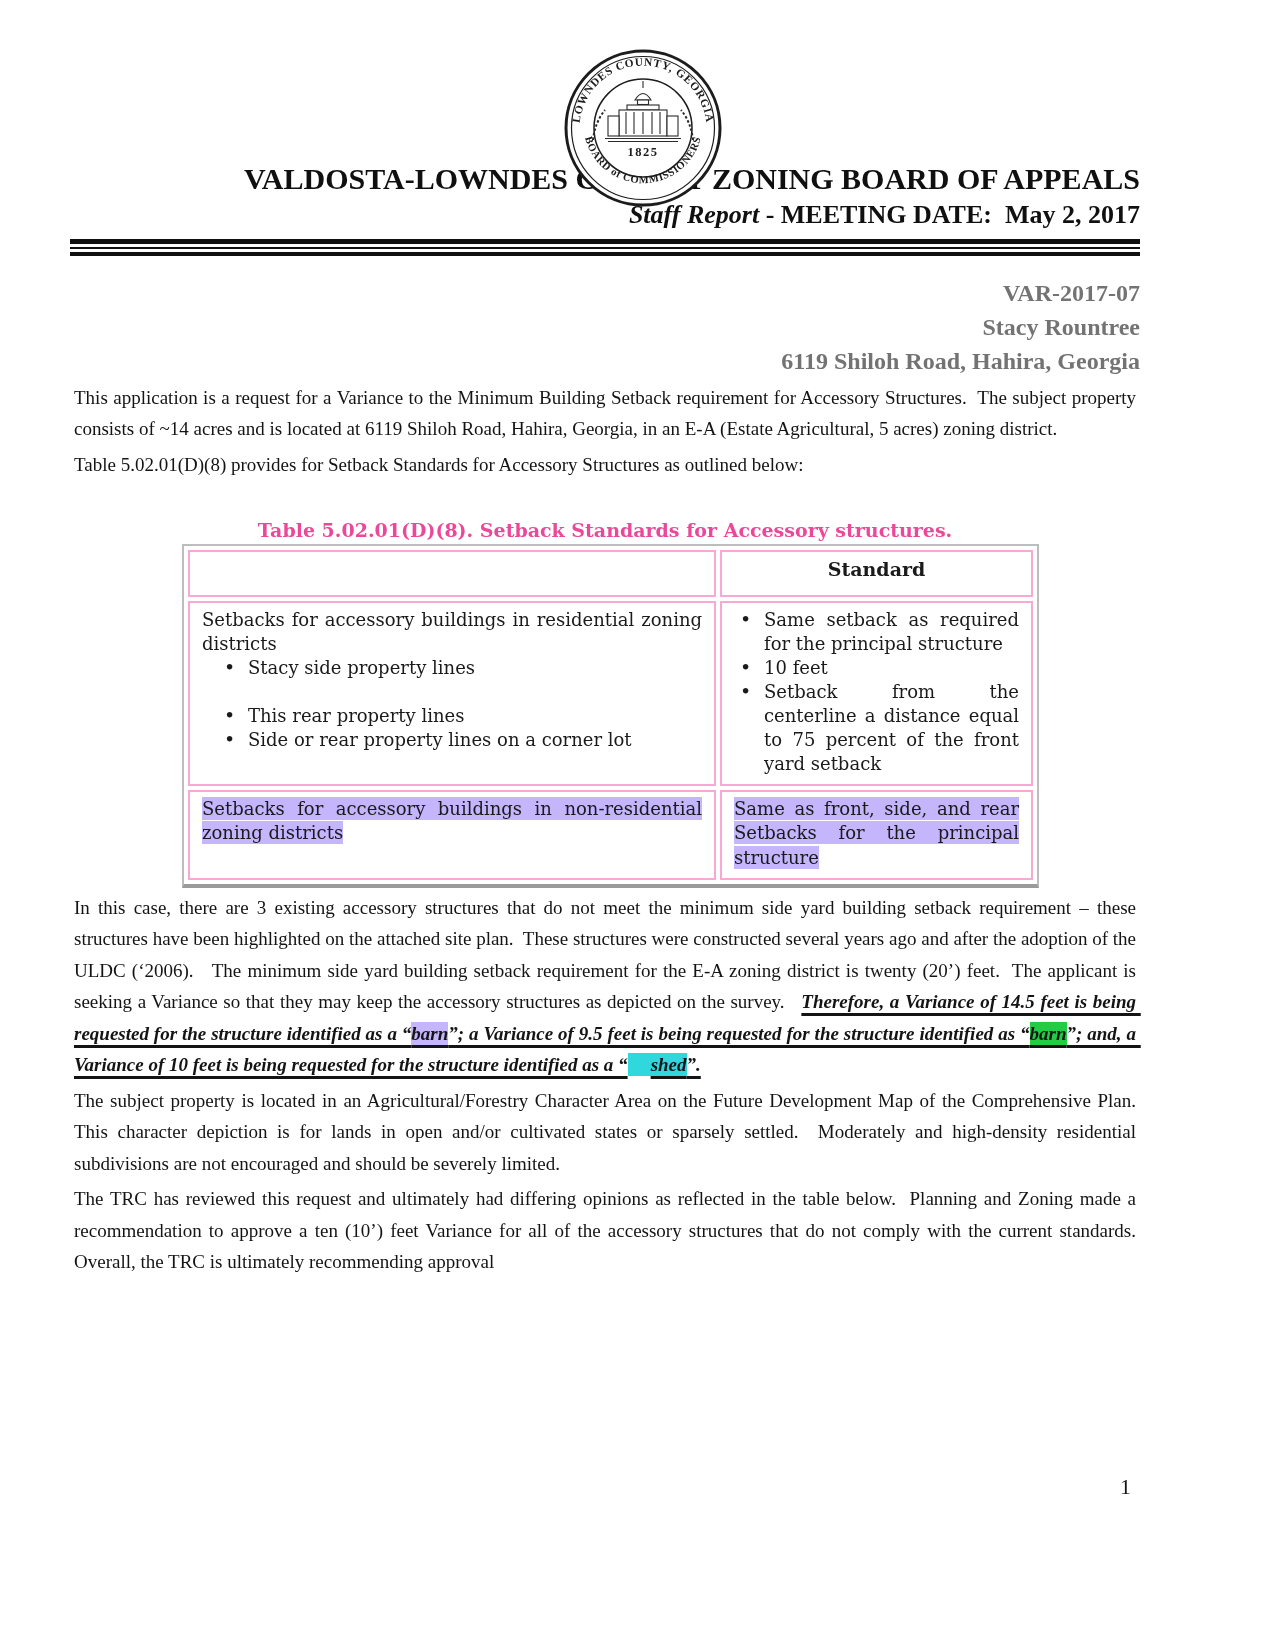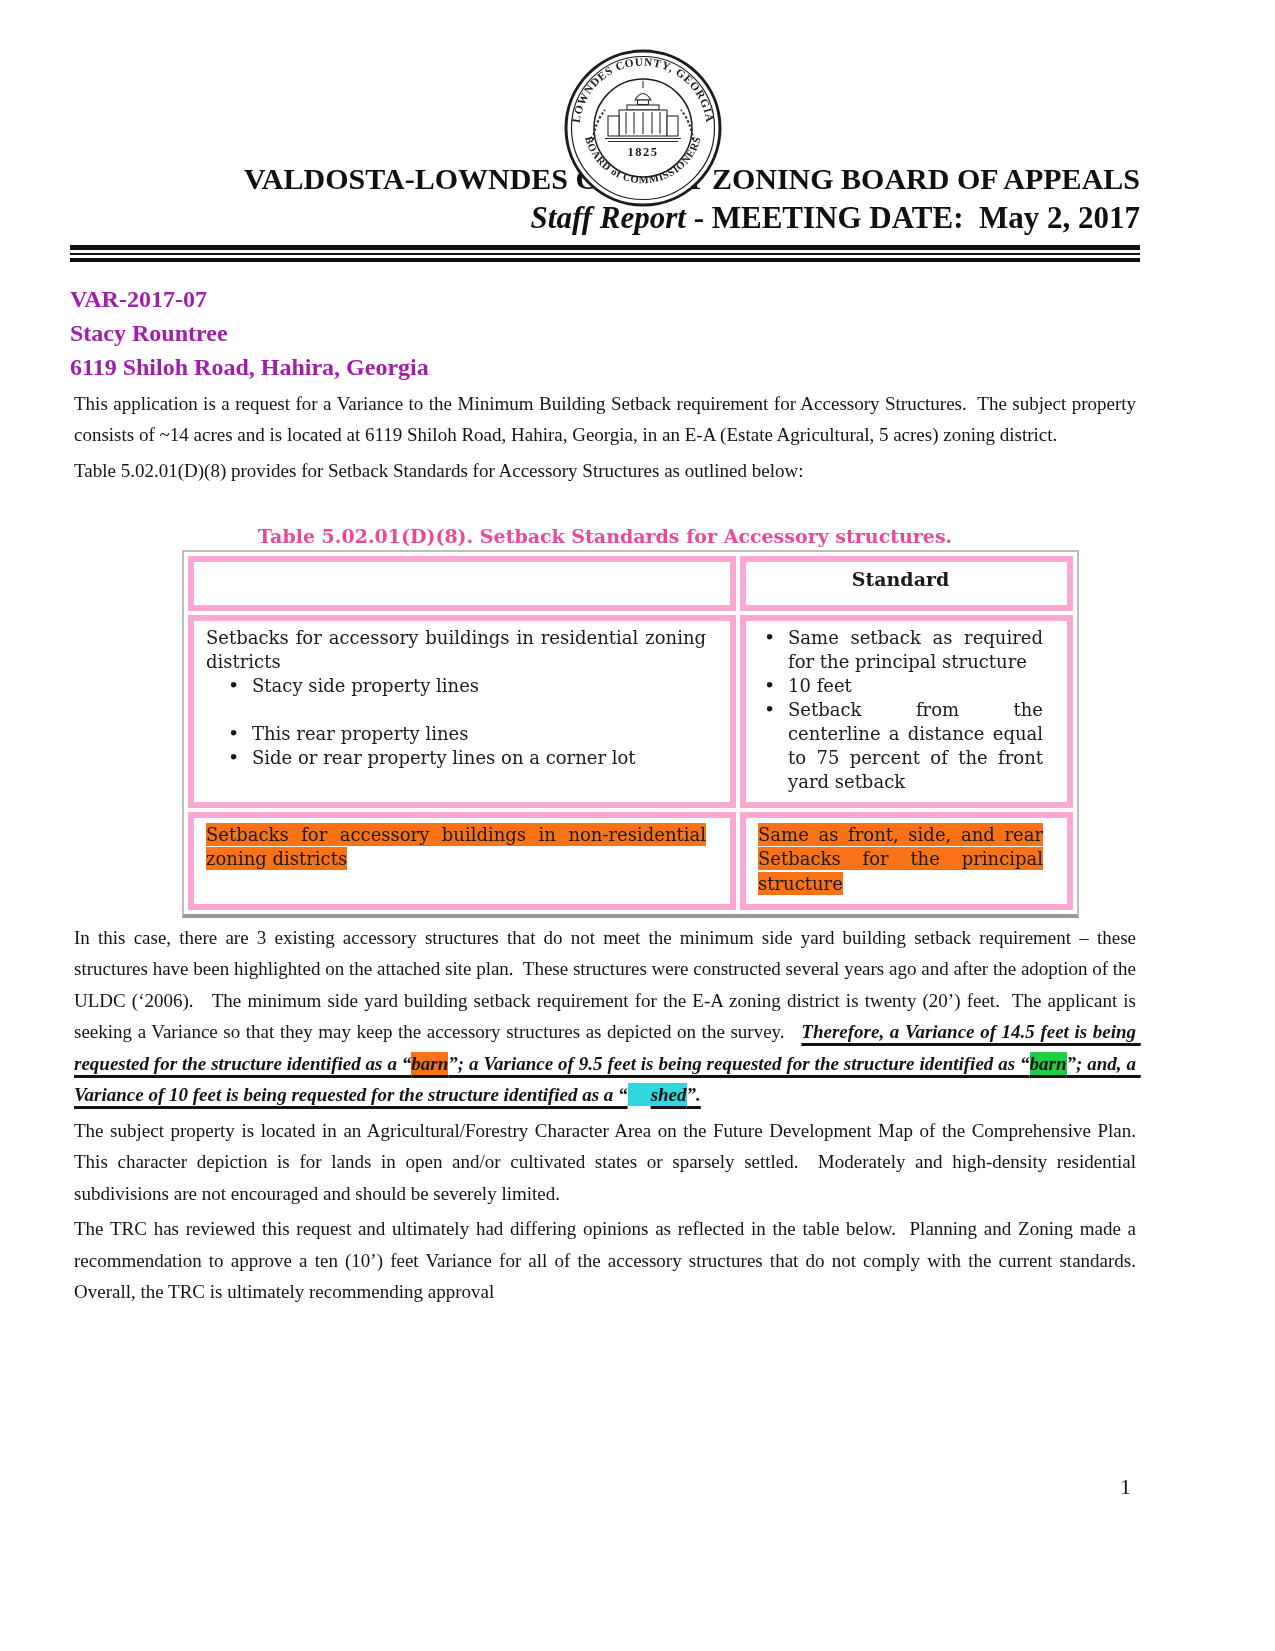--- a/index.html
+++ b/index.html
@@ -1,48 +1,48 @@
 <!DOCTYPE html>
 <html><head>
 <meta charset="utf-8">
 <style>
   html,body{margin:0;padding:0;background:#ffffff;}
   .page{position:relative;width:1275px;height:1651px;background:#fff;overflow:hidden;color:#151515;}
   .content{margin-left:70px;width:1070px;}
   .seal{position:absolute;left:563px;top:48px;width:160px;height:160px;}
   .titles{padding-top:162px;text-align:right;font-family:"Liberation Serif",serif;font-weight:bold;color:#101010;}
   .title{font-size:30px;line-height:1.15;}
-  .subtitle{font-size:31px;line-height:1.2;white-space:pre;margin-top:2px;}
+  .subtitle{font-size:26px;line-height:1.2;white-space:pre;margin-top:2px;}
   .subtitle .it{font-style:italic;}
   .rule{margin-top:9px;}
   .rule div{background:#101010;}
   .rule .r1{height:5px;margin-bottom:3px;}
   .rule .r2{height:2px;margin-bottom:3px;}
   .rule .r3{height:4px;}
-  .case-head{margin-top:20px;text-align:left;font-family:"Liberation Serif",serif;font-weight:bold;font-size:24px;line-height:1.42;color:#a21caf;}
+  .case-head{margin-top:20px;text-align:right;font-family:"Liberation Serif",serif;font-weight:bold;font-size:24px;line-height:1.42;color:#737373;}
   p.body{font-family:Liberation Serif, serif;font-size:19px;line-height:1.66;text-align:justify;white-space:pre-wrap;margin:4px;color:#141414;}
   .p-intro{margin-top:36px;}
   .p-lead{margin-top:34px;text-align:center;}
   .caption{margin-top:38px;text-align:center;font-family:"DejaVu Serif",serif;font-weight:bold;font-size:19px;color:#ec4899;}
   table.stds{border-collapse:separate;border-spacing:4px;table-layout:fixed;width:825px;margin:3px 0 0 112px;
              border:2px solid #bdbdbd;border-bottom:4px solid #9b9b9b;
              font-family:"DejaVu Serif",serif;font-size:18px;color:#1a1a1a;}
-  table.stds td{border:6px solid #f9a8d4;padding:5px 24px 8px 12px;vertical-align:top;line-height:1.34;}
+  table.stds td{border:2px solid #f9a8d4;padding:5px 12px 8px 12px;vertical-align:top;line-height:1.34;}
   td.colL{width:500px;}
   td.colR{width:285px;}
   td.hdr{height:30px;text-align:center;font-weight:bold;font-size:19px;vertical-align:middle;}
   .cellIntro{text-align:justify;}
   ul.cellList{margin:0;padding:0 0 0 46px;list-style:none;}
   ul.cellList li{position:relative;text-align:justify;}
   ul.cellList li::before{content:"\2022";position:absolute;left:-24px;top:-1px;font-size:19px;}
   ul.rightList{padding-left:30px;}
   li.gapTop{margin-top:24px;}
   td.padTop{padding-top:55px;}
   .hl{padding:1px 0;}
-  .hl-y{background:#f97316;}
+  .hl-y{background:#c4b5fd;}
   .hl-g{background:#22cc44;}
   .hl-c{background:#30d8dd;padding-left:23px;}
   .p-case{margin-top:26px;}
   .p-char{margin-top:28px;}
   .p-trc{margin-top:56px;}
   .varem{font-weight:bold;font-style:italic;text-decoration:underline;text-decoration-thickness:2.5px;text-underline-offset:5px;}
   .pagenum{position:absolute;top:1474px;left:1120px;font-family:"Liberation Serif",serif;font-size:22px;color:#141414;}
   svg text{font-family:"Liberation Serif",serif;fill:#1c1c1c;}
 </style>
 </head>

